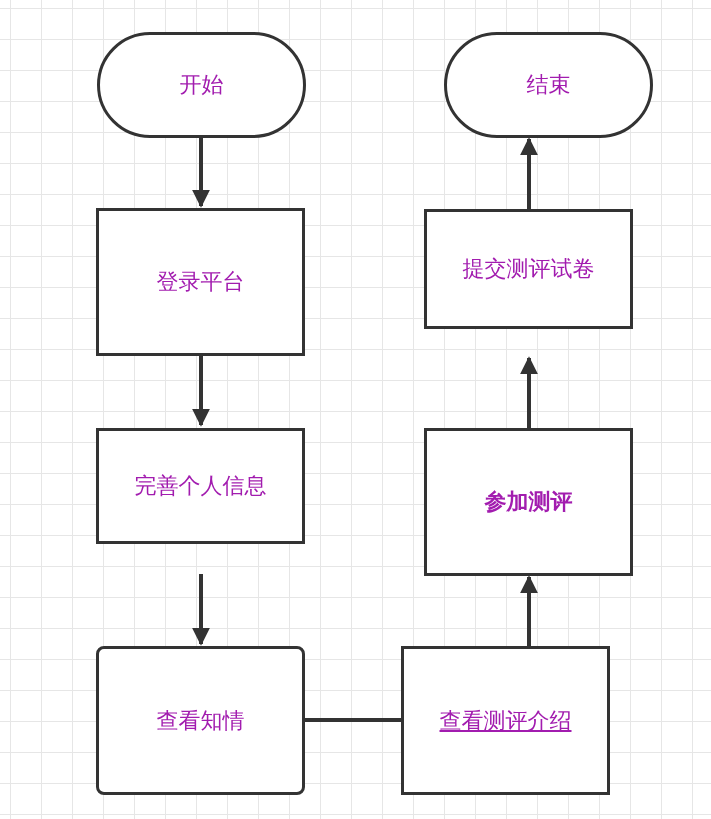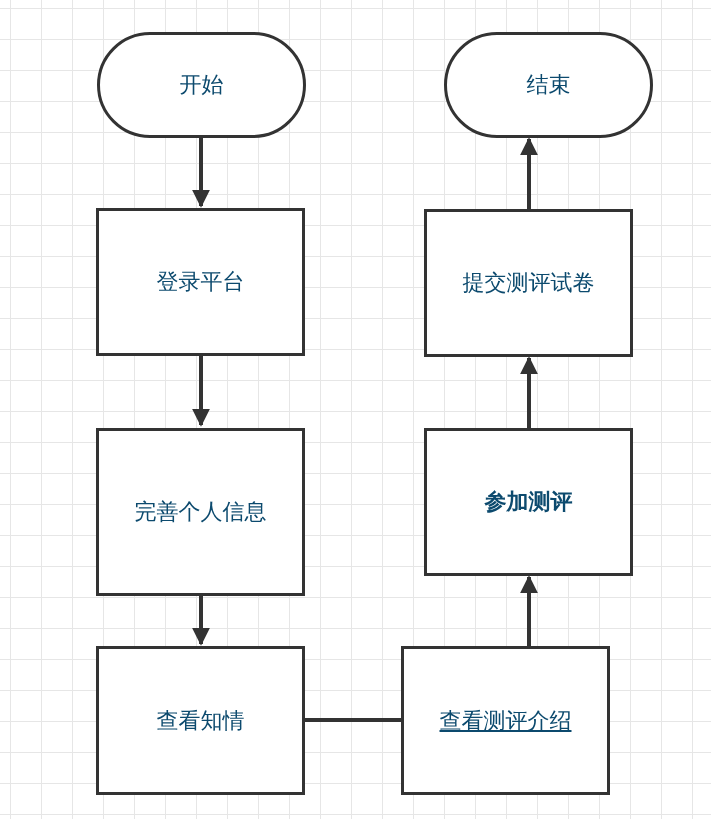--- a/index.html
+++ b/index.html
@@ -10,21 +10,21 @@
       linear-gradient(to right, #e6e6e6 1px, transparent 1px),
       linear-gradient(to bottom, #e6e6e6 1px, transparent 1px);
     background-size: 31px 31px;
     background-position: 10px 8px;
     font-family: "DejaVu Sans", sans-serif;
   }
   .node {
     position: absolute; box-sizing: border-box;
     background: #ffffff; border: 3px solid #333333;
     display: flex; align-items: center; justify-content: center;
-    text-align: center; color: #0c4a6e; font-size: 22px; line-height: 30px;
+    text-align: center; color: #a21caf; font-size: 22px; line-height: 30px;
   }
   .terminal { border-radius: 58px; }
   .lbl { display: block; }
   svg.edges { position: absolute; left: 0; top: 0; }
 </style>
 </head>
 <body>
 
 <svg class="edges" width="711" height="819">
   <defs>
@@ -42,37 +42,37 @@
 </svg>
 
 <div class="node terminal" style="left:97px; top:32px; width:209px; height:106px;">
   <span class="lbl">开始</span>
 </div>
 
 <div class="node" style="left:96px; top:208px; width:209px; height:148px;text-align:right;">
   <span class="lbl">登录平台</span>
 </div>
 
-<div class="node" style="left:96px; top:428px; width:209px; height:168px;">
+<div class="node" style="left:96px; top:428px; width:209px; height:116px;">
   <span class="lbl">完善个人信息</span>
 </div>
 
-<div class="node" style="left:96px; top:646px; width:209px; height:149px;">
+<div class="node" style="left:96px; top:646px; width:209px; height:149px;border-radius:8px;">
   <span>
     <span class="lbl">查看知情</span>
   </span>
 </div>
 
 <div class="node" style="left:401px; top:646px; width:209px; height:149px;text-decoration:underline;">
   <span class="lbl">查看测评介绍</span>
 </div>
 
 <div class="node" style="left:424px; top:428px; width:209px; height:148px;font-weight:bold;">
   <span class="lbl">参加测评</span>
 </div>
 
-<div class="node" style="left:424px; top:209px; width:209px; height:148px;">
+<div class="node" style="left:424px; top:209px; width:209px; height:120px;">
   <span class="lbl">提交测评试卷</span>
 </div>
 
 <div class="node terminal" style="left:444px; top:32px; width:209px; height:106px;">
   <span class="lbl">结束</span>
 </div>
 
 </body></html>

